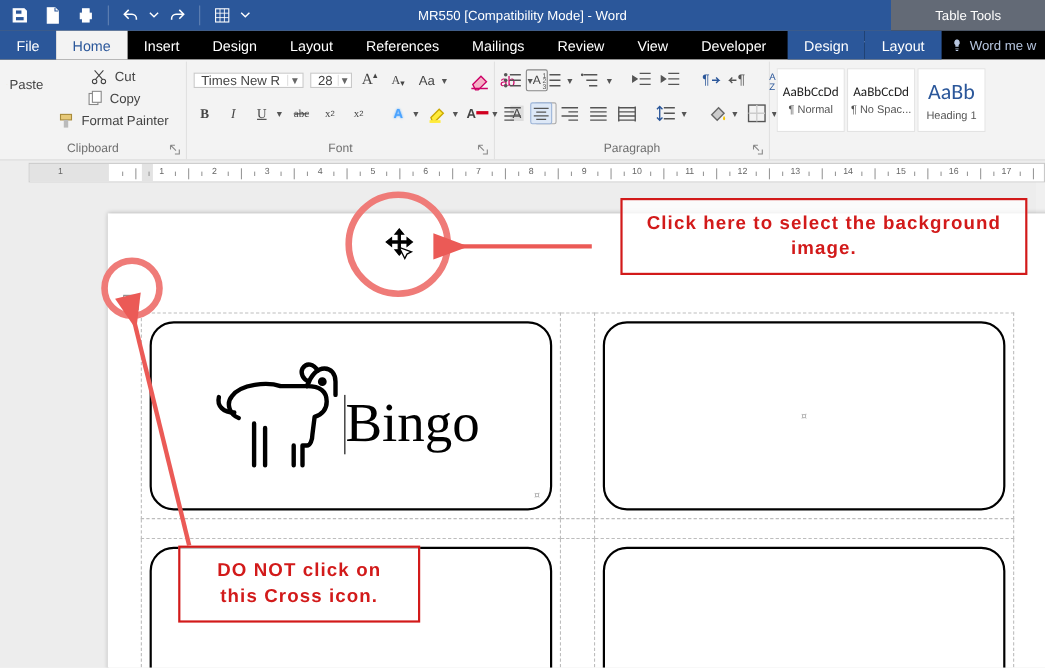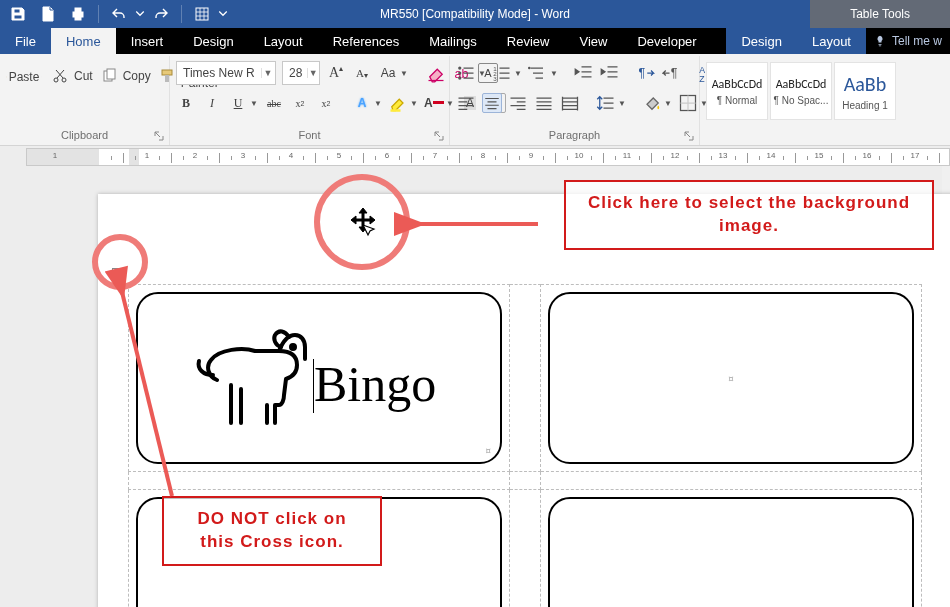--- a/index.html
+++ b/index.html
@@ -40,25 +40,25 @@
   .group .body { flex:1; display:flex; align-items:flex-start; gap:6px; padding-top:2px;}
   .group .label { text-align:center; font-size:11px; color:#6f6f6f; padding:2px 0 4px; position:relative;}
   .group .label .launcher { position:absolute; right:-2px; bottom:2px; width:12px; height:12px; }
   .mini-btn { display:flex; align-items:center; gap:6px; padding:2px 4px; cursor:pointer; border-radius:2px;}
   .ico { width:16px; height:16px; display:inline-flex; align-items:center; justify-content:center;}
   .ico svg{ width:16px; height:16px; }
 
   
   .clip-big { width:36px; display:flex; flex-direction:row; align-items:center; gap:2px; cursor:pointer; padding-top:2px;}
   .clip-big svg{ width:30px; height:30px;}
-  .clip-right { display:flex; flex-direction:row; gap:0px;align-items:center; }
+  .clip-right { display:flex; flex-direction:column; gap:0px;align-items:center; }
 
   
   .font-sel { display:flex; align-items:center; gap:4px;}
-  .combo { height:24px; border:1px solid #c8c8c8; background:#fff; display:flex; align-items:center; font-size:12px; }
+  .combo { height:14px; border:1px solid #c8c8c8; background:#fff; display:flex; align-items:center; font-size:12px; }
   .combo .txt{ padding:0 6px; white-space:nowrap; overflow:hidden; }
   .combo .drop{ width:14px; text-align:center; color:#666; border-left:1px solid #e0e0e0; font-size:9px;}
   .row { display:flex; align-items:center; gap:6px; height:26px;}
   .tb { width:20px; height:20px; display:flex; align-items:center; justify-content:center; cursor:pointer; border-radius:2px; font-family: "Times New Roman", serif; }
   .dd { width:8px; font-size:8px; color:#555; margin-left:-4px;}
 
   
   .styles-group .body{ gap:0;}
   .style-item { width:62px; height:58px; border:1px solid #e3e3e3; background:#fff; margin-right:2px; display:flex; flex-direction:column; align-items:center; justify-content:center; cursor:pointer;}
   .style-item .preview{ font-family:Calibri, sans-serif; font-size:12px; color:#222; }
@@ -172,21 +172,21 @@
   <div class="tab">Developer</div>
   <div class="tab">ACROBAT</div>
   <div class="spacer"></div>
   <div class="ctx-tabs">
     <div class="tab">Design</div>
     <div class="tab">Layout</div>
     <div class="tellme">
       <svg viewBox="0 0 16 16">
           <path d="M8 1a4 4 0 0 0-2 7v2h4v-2a4 4 0 0 0-2-7zM6 12h4v1H6zM6.5 14h3v1h-3z" fill="#b8c7e0"></path>
         </svg>
-      <span>Tell me w</span>
+      <span>Word me w</span>
     </div>
   </div>
 </div>
 
 <div class="ribbon">
 
   <div class="group" style="width:170px">
     <div class="body">
       <div class="clip-big">
         <svg viewBox="0 0 32 32">

